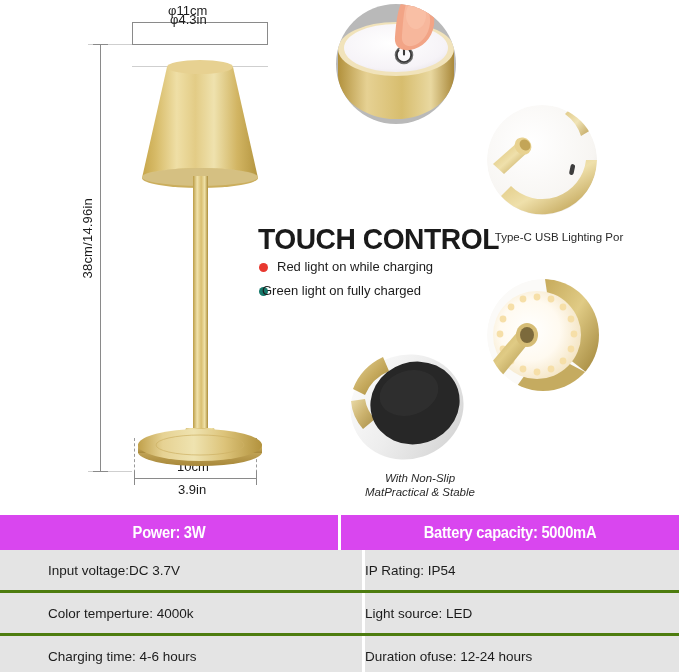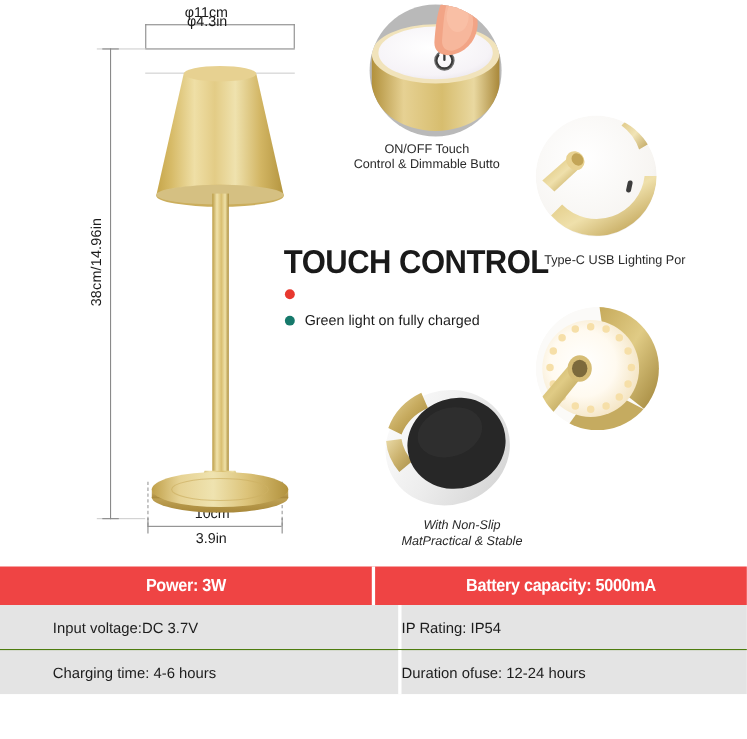--- a/index.html
+++ b/index.html
@@ -31,28 +31,28 @@
   
   .tc-title{position:absolute;left:258px;top:223px;font-size:30px;line-height:32px;
             font-weight:bold;letter-spacing:-0.5px;color:#1a1a1a;
             font-family:"Liberation Sans Narrow","Liberation Sans",sans-serif;
             transform:scaleX(.94);transform-origin:left center;}
   .tc-row{position:absolute;font-size:13px;color:#1c1c1c;line-height:16px;}
   .dot{position:absolute;width:9px;height:9px;border-radius:50%;}
 
   
   .table{position:absolute;left:0;top:515px;width:679px;height:157px;}
-  .thead{display:flex;height:35px;background:#ef4444;}
+  .thead{display:flex;height:35px;background:#d946ef;}
   .thead .cell{flex:1;display:flex;align-items:center;justify-content:center;
                color:#fff;font-weight:bold;font-size:16px;letter-spacing:-0.3px;
                font-family:"Liberation Sans Narrow","Liberation Sans",sans-serif;
                transform:scaleX(.92);}
   .thead .sep{width:3px;background:#ffffff;}
   .tbody{background:#e4e4e4;}
-  .trow{display:flex;height:40px;border-bottom:1px solid #4d7c0f;}
+  .trow{display:flex;height:40px;border-bottom:3px solid #4d7c0f;}
   .trow:last-child{border-bottom:none;}
   .trow .cell{flex:1;display:flex;align-items:center;font-size:13.5px;color:#1c1c1c;}
   .trow .cell.left{padding-left:48px;}
   .trow .cell.right{}
   .trow .sep{width:3px;background:#ffffff;}
 </style>
 </head>
 <body>
 
 <div class="stage">
@@ -160,22 +160,20 @@
         <circle cx="74" cy="52" r="8.5" fill="none" stroke="#6d6d6d" stroke-width="1.6"></circle>
         <path d="M74,45.5 L74,51.5" stroke="#3a3a3a" stroke-width="2.1" stroke-linecap="round"></path>
         <path d="M68.6,47.2 A7.2,7.2 0 1 0 79.4,47.2" fill="none" stroke="#3a3a3a" stroke-width="1.9" stroke-linecap="round"></path>
 
         <path d="M78,-6 C96,-6 106,6 104,22 C102,36 92,45 80,47 C70,48 64,43 65,34 C66,22 68,-6 78,-6 Z" fill="#f2a486"></path>
         <path d="M80,-4 C94,-4 101,6 100,20 C99,32 91,41 82,43 C75,44 71,40 72,32 C73,21 74,-4 80,-4 Z" fill="#f7b79c"></path>
         <ellipse cx="86" cy="12" rx="10" ry="14" fill="#fac3aa" opacity=".65"></ellipse>
       </g>
     </svg>
   </div>
-  <div class="caption" style="left:300px;top:129px;width:176px;">ON/OFF Touch
-Control &amp; Dimmable Butto</div>
 
   <div class="bubble" style="left:485px;top:104px;width:115px;height:112px;">
     <svg viewBox="0 0 115 112" width="115" height="112">
       <defs>
         <radialGradient id="cb2w" cx="0.4" cy="0.35" r="0.8">
           <stop offset="0%" stop-color="#ffffff"></stop>
           <stop offset="72%" stop-color="#f7f5f2"></stop>
           <stop offset="100%" stop-color="#e6e2dd"></stop>
         </radialGradient>
         <linearGradient id="cb2g" x1="0" y1="0" x2="1" y2="1">
@@ -285,38 +283,44 @@
         <ellipse cx="66" cy="48" rx="30" ry="22" transform="rotate(-18 66 48)" fill="#333333" opacity=".6"></ellipse>
       </g>
     </svg>
   </div>
   <div class="caption" style="left:325px;top:471px;width:190px;font-style:italic;">With Non-Slip
 MatPractical &amp; Stable</div>
 
   <div class="tc-title">TOUCH CONTROL</div>
 
   <div class="dot" style="left:259px;top:263px;background:#e8382f;"></div>
+  <div class="tc-row" style="left:277px;top:259px;">Red light on while charging</div>
 
   <div class="dot" style="left:259px;top:287px;background:#16796b;"></div>
-  <div class="tc-row" style="left:277px;top:283px;">Green light on fully charged</div>
+  <div class="tc-row" style="left:262px;top:283px;">Green light on fully charged</div>
 
   <div class="table">
     <div class="thead">
       <div class="cell">Power: 3W</div>
       <div class="sep"></div>
       <div class="cell">Battery capacity: 5000mA</div>
     </div>
     <div class="tbody">
 
       <div class="trow">
         <div class="cell left">Input voltage:DC 3.7V</div>
         <div class="sep"></div>
         <div class="cell right">IP Rating: IP54</div>
       </div>
 
+      <div class="trow">
+        <div class="cell left">Color temperture: 4000k</div>
+        <div class="sep"></div>
+        <div class="cell right">Light source: LED</div>
+      </div>
 
       <div class="trow">
         <div class="cell left">Charging time: 4-6 hours</div>
         <div class="sep"></div>
         <div class="cell right">Duration ofuse: 12-24 hours</div>
       </div>
 
     </div>
   </div>
 

